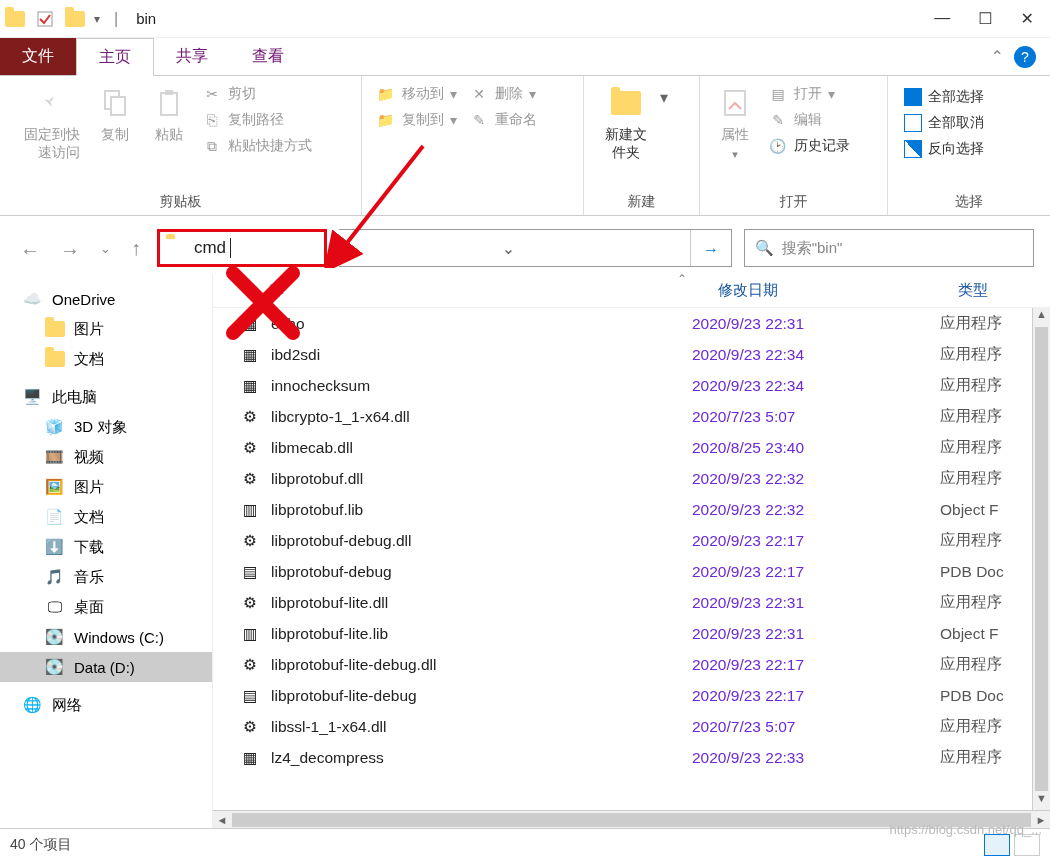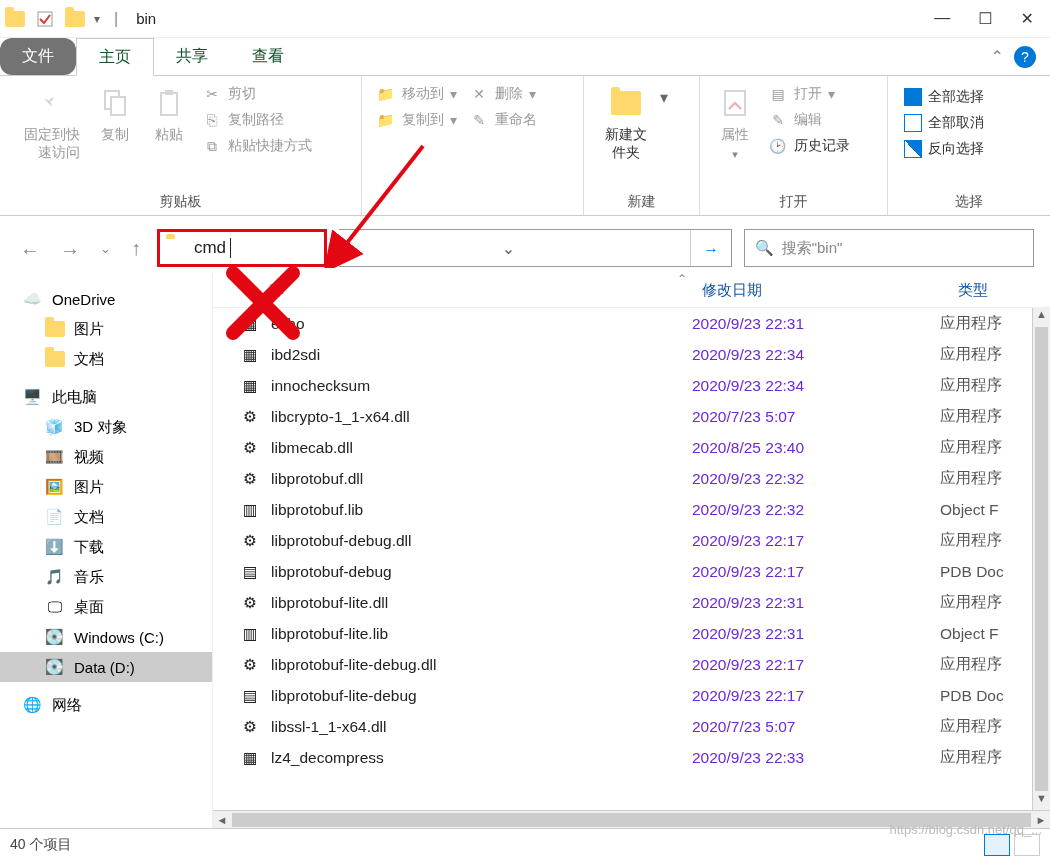--- a/index.html
+++ b/index.html
@@ -7,22 +7,22 @@
 
 .titlebar { height: 38px; display: flex; align-items: center; padding: 0 4px; border-bottom: 1px solid #eee; }
 .titlebar .qat { display: flex; align-items: center; gap: 8px; }
 .titlebar .qat .ico { width: 22px; height: 22px; display: flex; align-items: center; justify-content: center; }
 .titlebar .title { margin-left: 12px; font-size: 15px; color: #222; display: flex; align-items: center; }
 .titlebar .sep { color: #888; margin: 0 6px; }
 .titlebar .winbtns { margin-left: auto; display: flex; gap: 28px; padding-right: 12px; }
 .titlebar .winbtns span { font-size: 16px; color: #333; font-family: "Segoe UI Symbol", sans-serif; }
 
 .tabs { height: 38px; display: flex; align-items: stretch; border-bottom: 1px solid #ccc; position: relative; }
-.tab { padding: 0 22px; display: flex; align-items: center; font-size: 16px; color: #14532d; }
-.tab.file { background: #737373; color: #fff; border-radius: 12px; }
+.tab { padding: 0 22px; display: flex; align-items: center; font-size: 16px; color: #701a75; }
+.tab.file { background: #7f1d1d; color: #fff; }
 .tab.active { border: 1px solid #ccc; border-bottom: 1px solid #fff; margin-bottom: -1px; }
 .tabs .right { margin-left: auto; display: flex; align-items: center; gap: 10px; padding-right: 14px; }
 .help-circle { width: 22px; height: 22px; border-radius: 50%; background: #0078d7; color: #fff; display: flex; align-items: center; justify-content: center; font-size: 14px; }
 
 .ribbon { height: 140px; display: flex; border-bottom: 1px solid #ccc; }
 .rgroup { border-right: 1px solid #ddd; display: flex; flex-direction: column; }
 .rgroup .body { flex: 1; display: flex; align-items: flex-start; padding: 4px 8px 0 8px; }
 .rgroup .label { text-align: center; font-size: 14px; color: #555; padding: 2px 0 4px 0; }
 .rbtn { display: flex; flex-direction: column; align-items: center; padding: 4px 8px; font-size: 14px; color: #333; gap: 4px; }
 .rbtn .ico { width: 38px; height: 38px; display: flex; align-items: center; justify-content: center; }
@@ -54,21 +54,21 @@
 .sb-item { display: flex; align-items: center; gap: 8px; padding: 4px 6px 4px 22px; }
 .sb-item.indent { padding-left: 44px; }
 .sb-item.sel { background: #ccc; }
 .sb-item .ico { width: 22px; height: 22px; display: flex; align-items: center; justify-content: center; }
 .sb-spacer { height: 8px; }
 
 .fileview { flex: 1; display: flex; flex-direction: column; border-left: 1px solid #eee; }
 .fhead { height: 34px; display: flex; align-items: center; border-bottom: 1px solid #eee; font-size: 15px; color: #12529e; padding-left: 56px; }
 .fhead .col-name { flex: 1; }
 .fhead .col-date { width: 240px; }
-.fhead .col-type { width: 92px; margin-left: 16px; }
+.fhead .col-type { width: 92px; }
 .fhead .sortmark { position: absolute; left: 464px; top: -2px; color: #888; font-size: 12px; }
 .flist { flex: 1; overflow: hidden; position: relative; }
 .frow { height: 31px; display: flex; align-items: center; padding-left: 26px; font-size: 15.5px; color: #222; }
 .frow .fico { width: 22px; height: 22px; margin-right: 10px; display: flex; align-items: center; justify-content: center; }
 .frow .fname { flex: 1; }
 .frow .fdate { width: 240px; color: #6d28d9; }
 .frow .ftype { width: 92px; color: #555; white-space: nowrap; overflow: hidden; margin-left: 8px; }
 .hscroll { height: 18px; background: #f0f0f0; border-top: 1px solid #ccc; display: flex; align-items: center; }
 .hscroll .arrow { width: 18px; text-align: center; color: #666; font-size: 11px; }
 .hscroll .thumb { flex: 1; height: 14px; background: #ccc; margin: 0 1px; }

